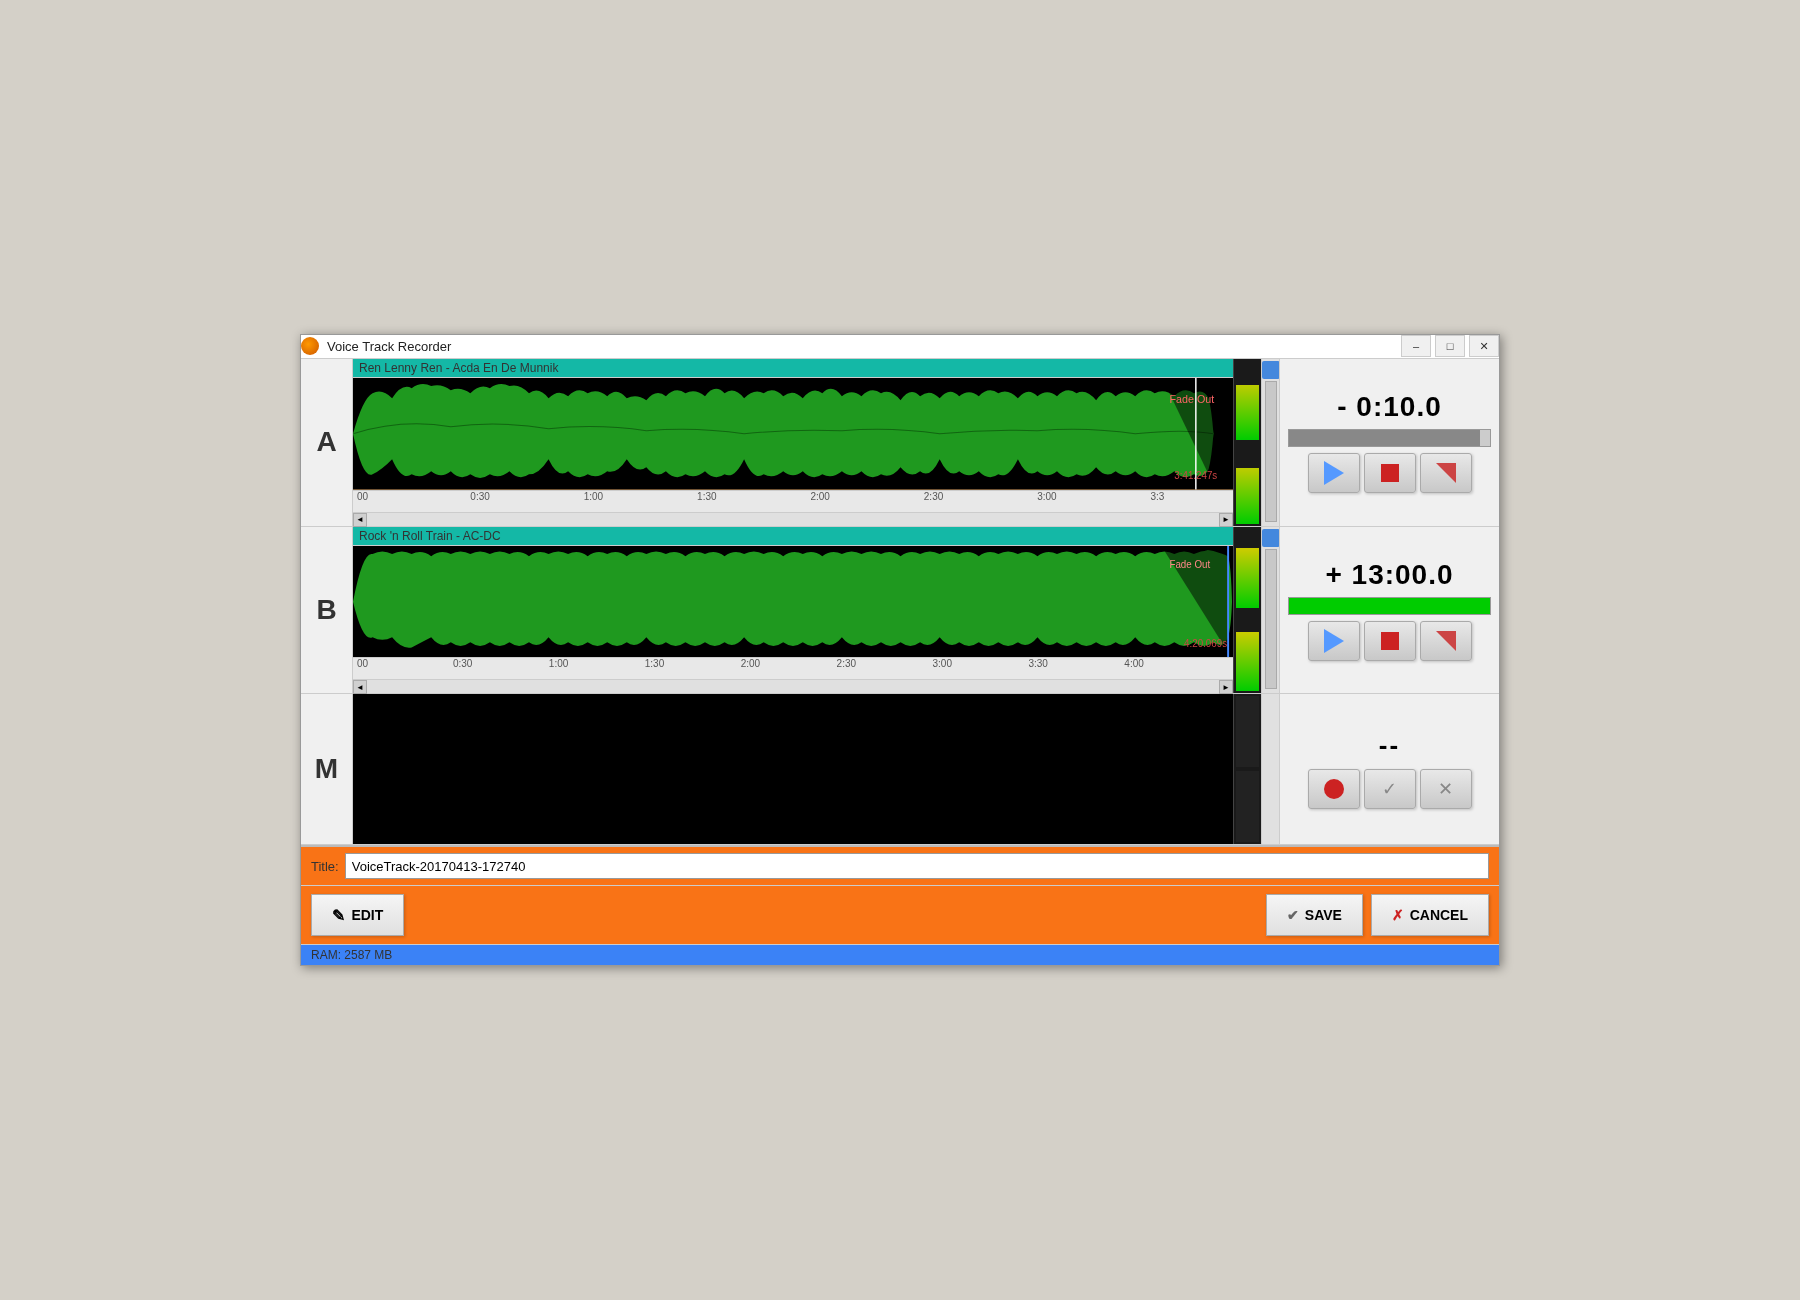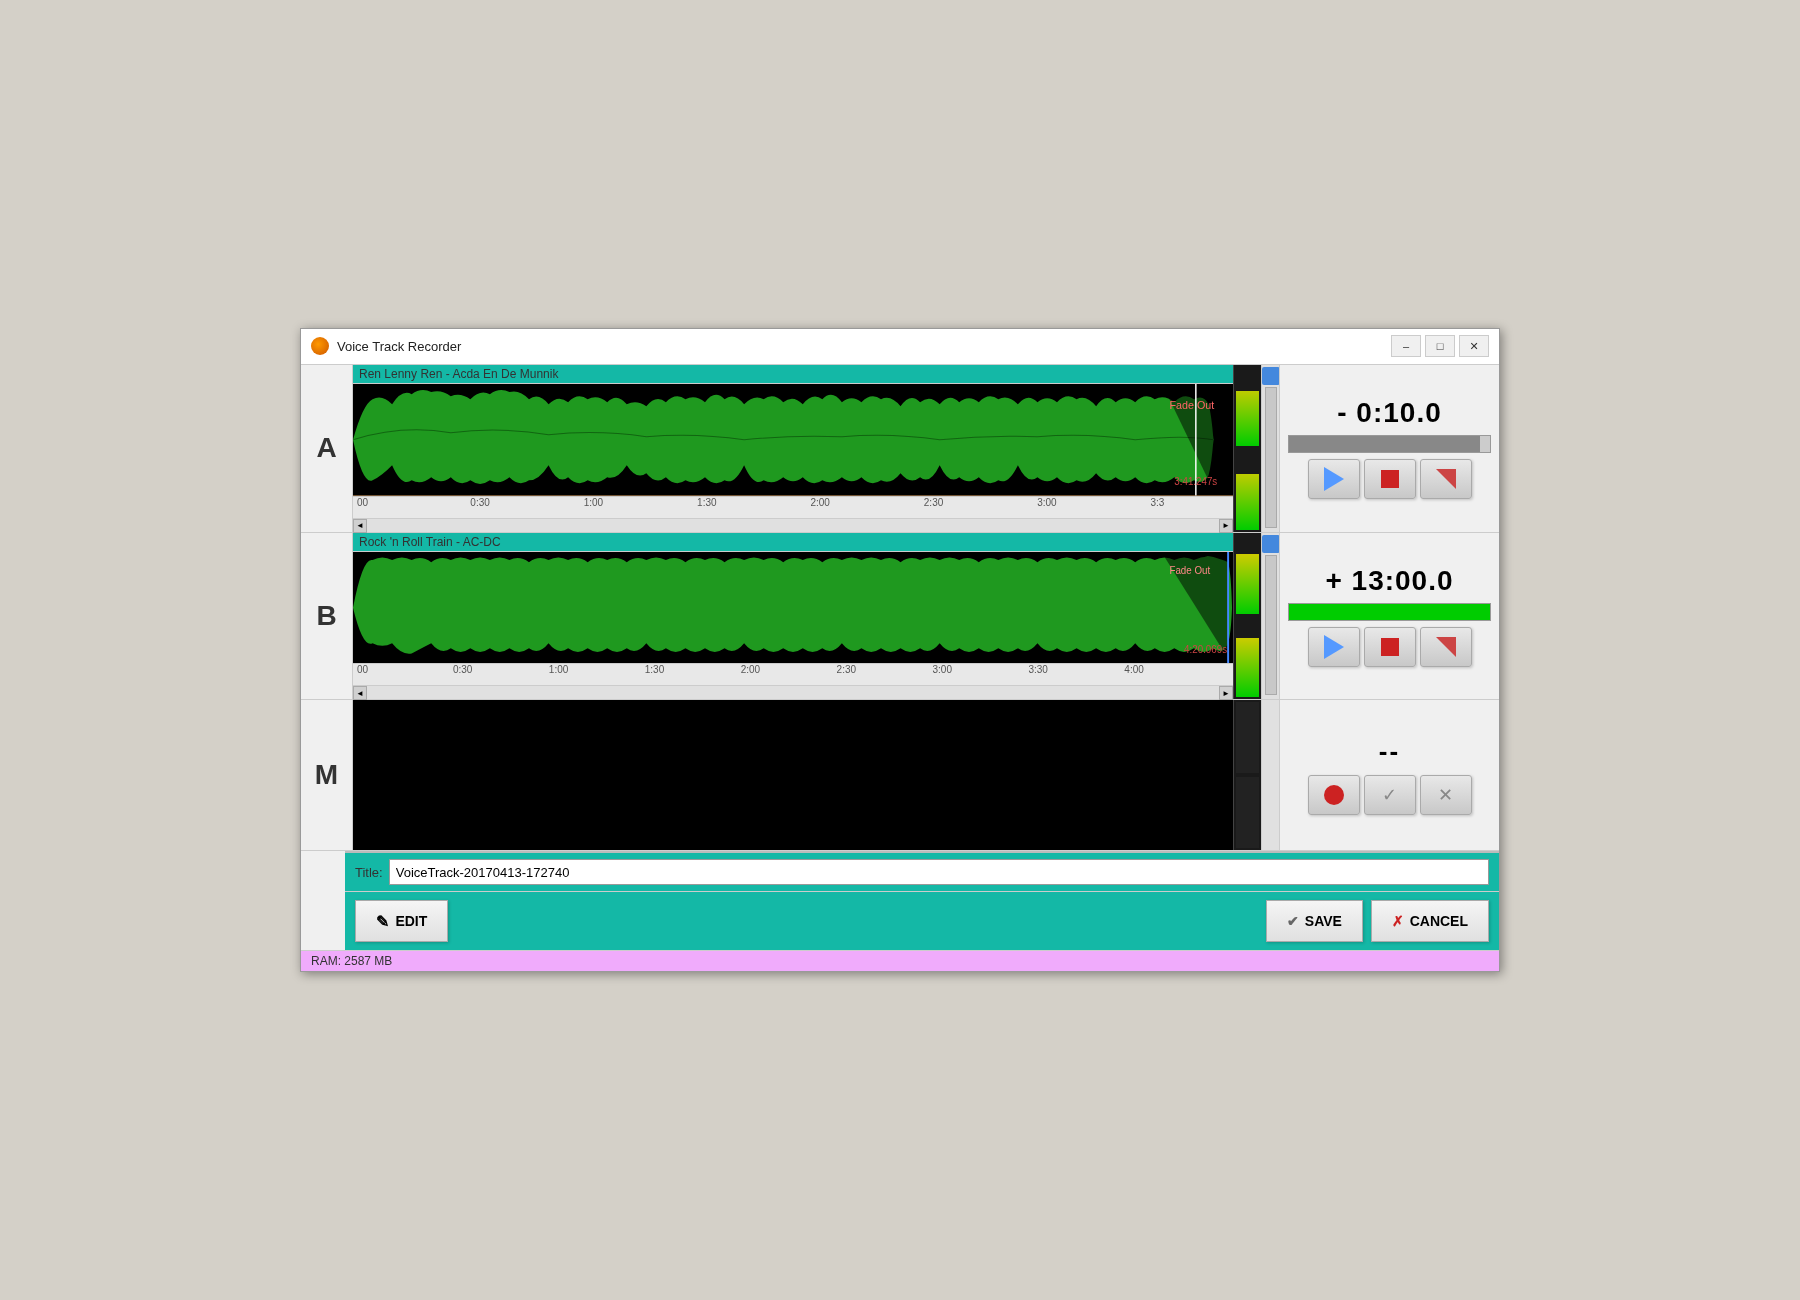--- a/index.html
+++ b/index.html
@@ -16,22 +16,22 @@
       width: 1200px;
       background: #f0f0f0;
       border: 1px solid #999;
       box-shadow: 2px 2px 10px rgba(0,0,0,0.4);
     }
     .title-bar {
       background: #fff;
       border-bottom: 1px solid #ccc;
       display: flex;
       align-items: center;
-      padding: 6px 10px;
-      height: 36px;
+      padding: 6px 0;
+      height: 24px;
     }
     .title-bar-icon {
       width: 18px;
       height: 18px;
       background: radial-gradient(circle at 40% 40%, #ff9900, #cc5500);
       border-radius: 50%;
       margin-right: 8px;
       flex-shrink: 0;
     }
     .title-bar-text {
@@ -255,22 +255,21 @@
     .m-time-display {
       font-size: 26px;
       font-weight: bold;
       color: #000;
       letter-spacing: 2px;
     }
 
     
     .bottom-area {
       border-top: 2px solid #bbb;
-      background: #14b8a6;
-      margin-left: 44px;
+      background: #f97316;
     }
     .title-row {
       display: flex;
       align-items: center;
       padding: 6px 10px;
       border-bottom: 1px solid #ccc;
     }
     .title-label {
       font-size: 13px;
       color: #333;
@@ -302,21 +301,21 @@
       display: flex;
       align-items: center;
       gap: 6px;
       box-shadow: 1px 1px 3px rgba(0,0,0,0.2);
     }
     .spacer { flex: 1; }
     .save-btn { }
     .cancel-btn { }
 
     .status-bar {
-      background: #f0abfc;
+      background: #3b82f6;
       border-top: 1px solid #ccc;
       padding: 3px 10px;
       font-size: 12px;
       color: #333;
       display: flex;
       justify-content: space-between;
     }
   </style>
 </head>
 <body>

